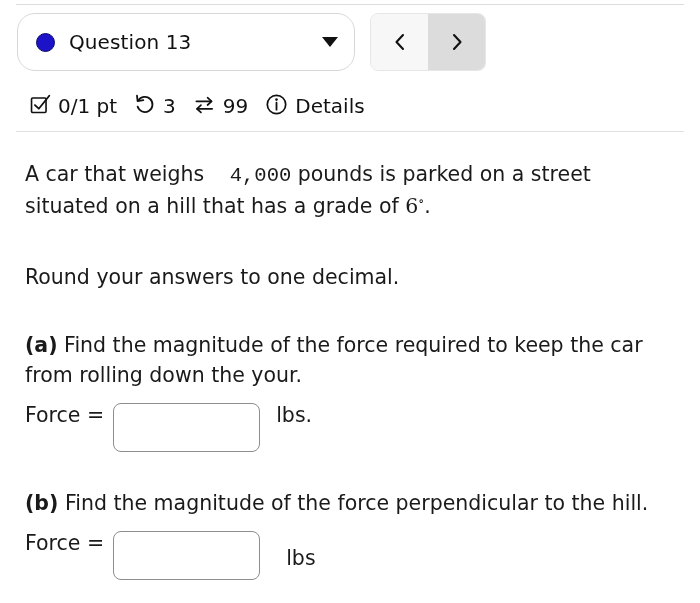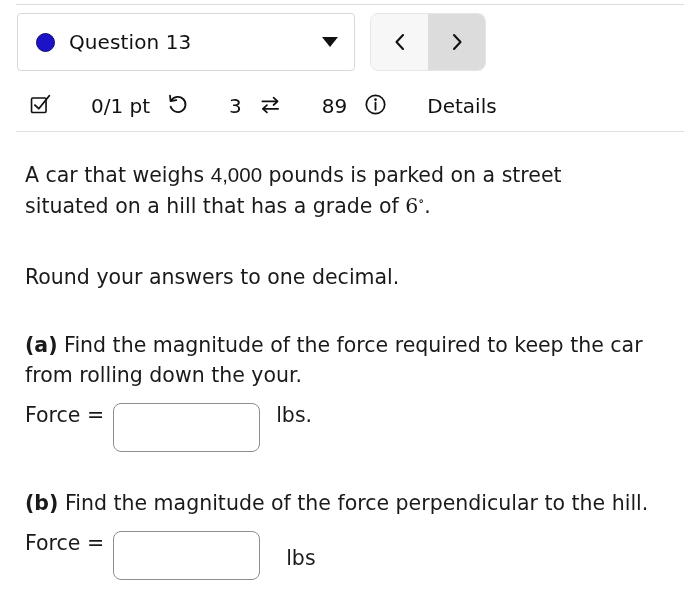--- a/index.html
+++ b/index.html
@@ -27,21 +27,21 @@
     top: 13px; left: 17px;
     display: flex;
     align-items: flex-start;
     gap: 15px;
   }
 
   .qselect {
     width: 338px;
     height: 58px;
     border: 1px solid #d8d8d8;
-    border-radius: 4px;
+    border-radius: 18px;
     background: #ffffff;
     display: flex;
     align-items: center;
     padding: 0 24px 0 18px;
     position: relative;
   }
   .qdot {
     width: 19px; height: 19px;
     border-radius: 50%;
     background: #1c12c8;
@@ -88,21 +88,20 @@
     top: 93px; left: 30px;
     display: flex;
     align-items: center;
     font-size: 20px;
     color: #111111;
     white-space: nowrap;
   }
   .status-item {
     display: flex;
     align-items: center;
-    gap: 33px;
   }
   .status-item .ic {
     display: inline-flex;
     align-items: center;
     justify-content: center;
     margin-right: 7px;
   }
   .status-item + .status-item { margin-left: 17px; }
   .status-text { line-height: 1; position: relative; top: 1px; }
 
@@ -121,22 +120,23 @@
   }
 
   .para {
     font-size: 20.5px;
     line-height: 31px;
     color: #1a1a1a;
     max-width: 600px;
     margin: 0;
   }
   .mathtext {
-    font-family: Liberation Sans, sans-serif;
-    font-size: 20.5px;
+    font-family: Liberation Mono, monospace;
+    font-size: 20.5px;
+    margin-left: 19px;
   }
   .deg {
     font-family: "DejaVu Serif", "Liberation Serif", serif;
     font-size: 20.5px;
   }
   .deg sup {
     font-size: 12px;
     vertical-align: super;
     line-height: 0;
   }
@@ -239,21 +239,21 @@
 
     <div class="status-item">
       <span class="ic">
         <svg width="23" height="22" viewBox="0 0 24 22">
           <path d="M3.5 7.2 H19" fill="none" stroke="#111111" stroke-width="1.8" stroke-linecap="round"></path>
           <polyline points="15.2,3.4 19.4,7.2 15.2,11.0" fill="none" stroke="#111111" stroke-width="1.8" stroke-linecap="round" stroke-linejoin="round"></polyline>
           <path d="M20 15.0 H4.5" fill="none" stroke="#111111" stroke-width="1.8" stroke-linecap="round"></path>
           <polyline points="8.3,11.2 4.1,15.0 8.3,18.8" fill="none" stroke="#111111" stroke-width="1.8" stroke-linecap="round" stroke-linejoin="round"></polyline>
         </svg>
       </span>
-      <span class="status-text">89</span>
+      <span class="status-text">99</span>
     </div>
 
     <div class="status-item">
       <span class="ic">
         <svg width="23" height="23" viewBox="0 0 24 24">
           <circle cx="12" cy="12" r="9.6" fill="none" stroke="#111111" stroke-width="1.8"></circle>
           <circle cx="12" cy="6.9" r="1.35" fill="#111111"></circle>
           <path d="M12 10.2 V17.4" fill="none" stroke="#111111" stroke-width="1.9" stroke-linecap="round"></path>
         </svg>
       </span>

